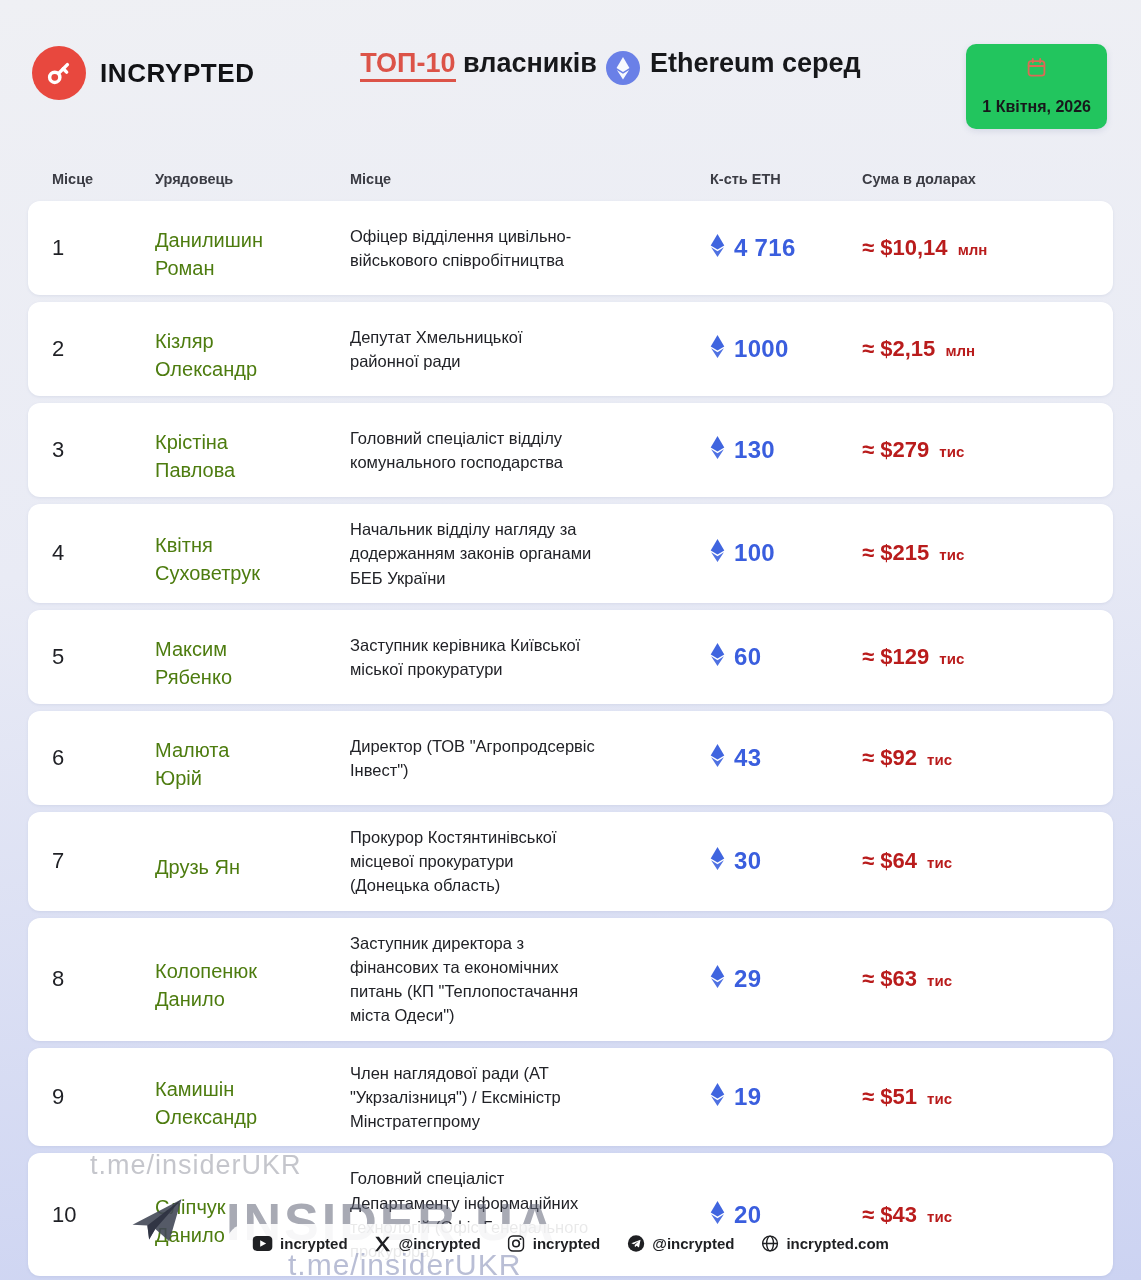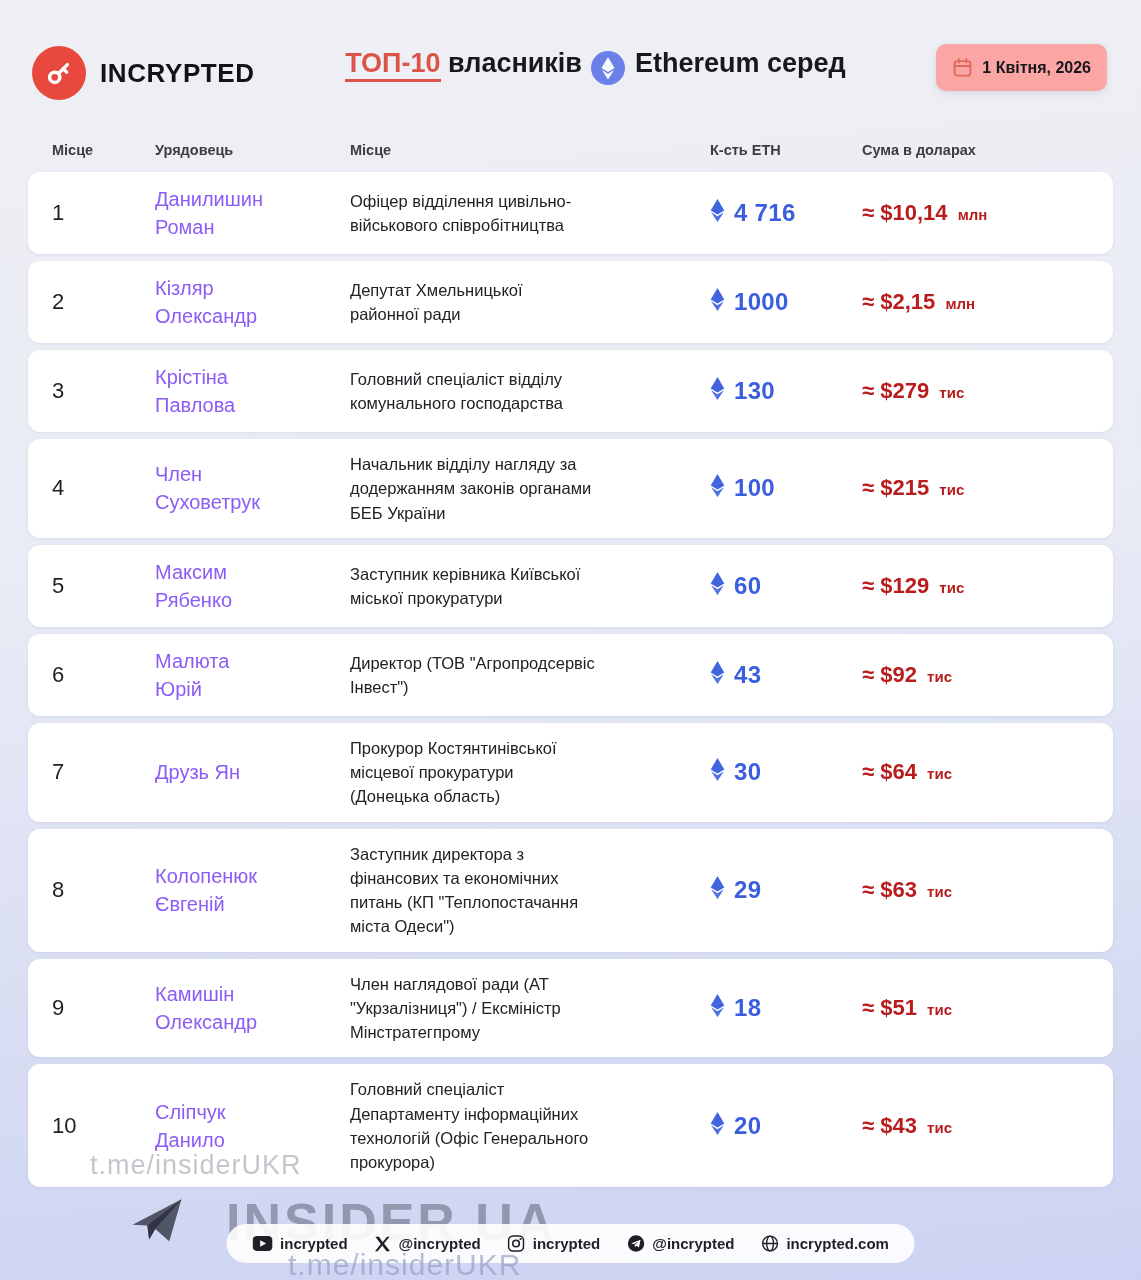--- a/index.html
+++ b/index.html
@@ -15,33 +15,33 @@
   header { display:flex; align-items:flex-start; padding:36px 34px 0 32px; }
   .brand { display:flex; align-items:center; gap:14px; margin-top:10px; }
   .logo-circle { width:54px; height:54px; border-radius:50%; background:#e8483e;
     display:flex; align-items:center; justify-content:center; flex:0 0 auto; }
   .brand-name { font-size:26px; font-weight:bold; letter-spacing:.6px; color:#121316; }
   .title-block { flex:1; text-align:center; font-size:27px; font-weight:bold;
     color:#17181b; line-height:1.45; margin-top:8px; padding:0 10px; }
   .title-hl { color:#dc5348; border-bottom:3px solid #dc5348; padding-bottom:1px; }
   .eth-badge { display:inline-flex; width:34px; height:34px; border-radius:50%;
     background:#6a80e7; align-items:center; justify-content:center; vertical-align:-8px; margin:0 2px; }
-  .date-badge { background:#fca5a5; border-radius:10px; padding:13px 16px; margin-top:8px;
-    display:flex; align-items:center; gap:9px; font-size:16px; font-weight:bold;
-    color:#17181b; box-shadow:0 2px 6px rgba(100,110,160,.18); white-space:nowrap; }
+  .date-badge { background:#22c55e; border-radius:10px; padding:13px 16px; margin-top:8px;
+    display:flex; align-items:center; gap:20px; font-size:16px; font-weight:bold;
+    color:#17181b; box-shadow:0 2px 6px rgba(100,110,160,.18); white-space:nowrap;flex-direction:column; }
 
   
   .grid-cols { display:grid; grid-template-columns:103px 195px 360px 152px 1fr; }
   .col-headers { margin:42px 28px 0; padding-left:24px;
     font-size:14.5px; font-weight:bold; color:#3b3c44; }
   .rows { display:flex; flex-direction:column; gap:7px; margin:14px 28px 0; }
   .card { background:#fff; border-radius:12px; align-items:center;
     padding:13px 0 13px 24px; box-shadow:0 1px 3px rgba(110,120,170,.13); }
   .c-place { font-size:22px; color:#1f2025; }
-  .c-name  { font-size:20px; color:#8b5cf6; line-height:1.4; white-space:pre-line; padding-right:8px; }
+  .c-name  { font-size:20px; color:#4d7c0f; line-height:1.4; white-space:pre-line; padding-right:8px;margin-top:12px; }
   .c-pos   { font-size:16.5px; color:#212227; line-height:1.47; white-space:pre-line; padding-right:14px; }
   .c-eth   { display:flex; align-items:flex-start; gap:9px; }
   .eth-num { font-size:24px; font-weight:bold; color:#3a5ede; letter-spacing:.3px; }
   .c-usd   { font-size:22px; font-weight:bold; color:#b91c1c; }
   .usd-unit{ font-size:15px; margin-left:6px; }
 
   
   .wm-row10 { position:absolute; left:90px; top:1150px; font-size:27px;
     color:rgba(150,152,162,.55); letter-spacing:1px; }
   .wm-big { position:absolute; left:126px; top:1192px; display:flex; align-items:center; gap:16px; }
@@ -158,21 +158,21 @@
         </svg>
         <span class="eth-num">130</span>
       </div>
       <div class="c-usd">
         <span class="usd-val">≈ $279</span><span class="usd-unit"> тис</span>
       </div>
     </section>
 
     <section class="card grid-cols">
       <div class="c-place">4</div>
-      <div class="c-name">Член
+      <div class="c-name">Квітня
 Суховетрук</div>
       <div class="c-pos">Начальник відділу нагляду за
 додержанням законів органами
 БЕБ України</div>
       <div class="c-eth">
         <svg width="15" height="23" viewBox="0 0 14 22">
           <path fill="#4065df" d="M7 0 L13.5 10.9 L7 14.9 L0.5 10.9 Z"></path>
           <path fill="#4065df" opacity=".92" d="M7 16.5 L13.1 12.7 L7 22 L0.9 12.7 Z"></path>
         </svg>
         <span class="eth-num">100</span>
@@ -232,21 +232,21 @@
         <span class="eth-num">30</span>
       </div>
       <div class="c-usd">
         <span class="usd-val">≈ $64</span><span class="usd-unit"> тис</span>
       </div>
     </section>
 
     <section class="card grid-cols">
       <div class="c-place">8</div>
       <div class="c-name">Колопенюк
-Євгеній</div>
+Данило</div>
       <div class="c-pos">Заступник директора з
 фінансових та економічних
 питань (КП "Теплопостачання
 міста Одеси")</div>
       <div class="c-eth">
         <svg width="15" height="23" viewBox="0 0 14 22">
           <path fill="#4065df" d="M7 0 L13.5 10.9 L7 14.9 L0.5 10.9 Z"></path>
           <path fill="#4065df" opacity=".92" d="M7 16.5 L13.1 12.7 L7 22 L0.9 12.7 Z"></path>
         </svg>
         <span class="eth-num">29</span>
@@ -261,21 +261,21 @@
       <div class="c-name">Камишін
 Олександр</div>
       <div class="c-pos">Член наглядової ради (АТ
 "Укрзалізниця") / Ексміністр
 Мінстратегпрому</div>
       <div class="c-eth">
         <svg width="15" height="23" viewBox="0 0 14 22">
           <path fill="#4065df" d="M7 0 L13.5 10.9 L7 14.9 L0.5 10.9 Z"></path>
           <path fill="#4065df" opacity=".92" d="M7 16.5 L13.1 12.7 L7 22 L0.9 12.7 Z"></path>
         </svg>
-        <span class="eth-num">18</span>
+        <span class="eth-num">19</span>
       </div>
       <div class="c-usd">
         <span class="usd-val">≈ $51</span><span class="usd-unit"> тис</span>
       </div>
     </section>
 
     <section class="card grid-cols">
       <div class="c-place">10</div>
       <div class="c-name">Сліпчук
 Данило</div>

